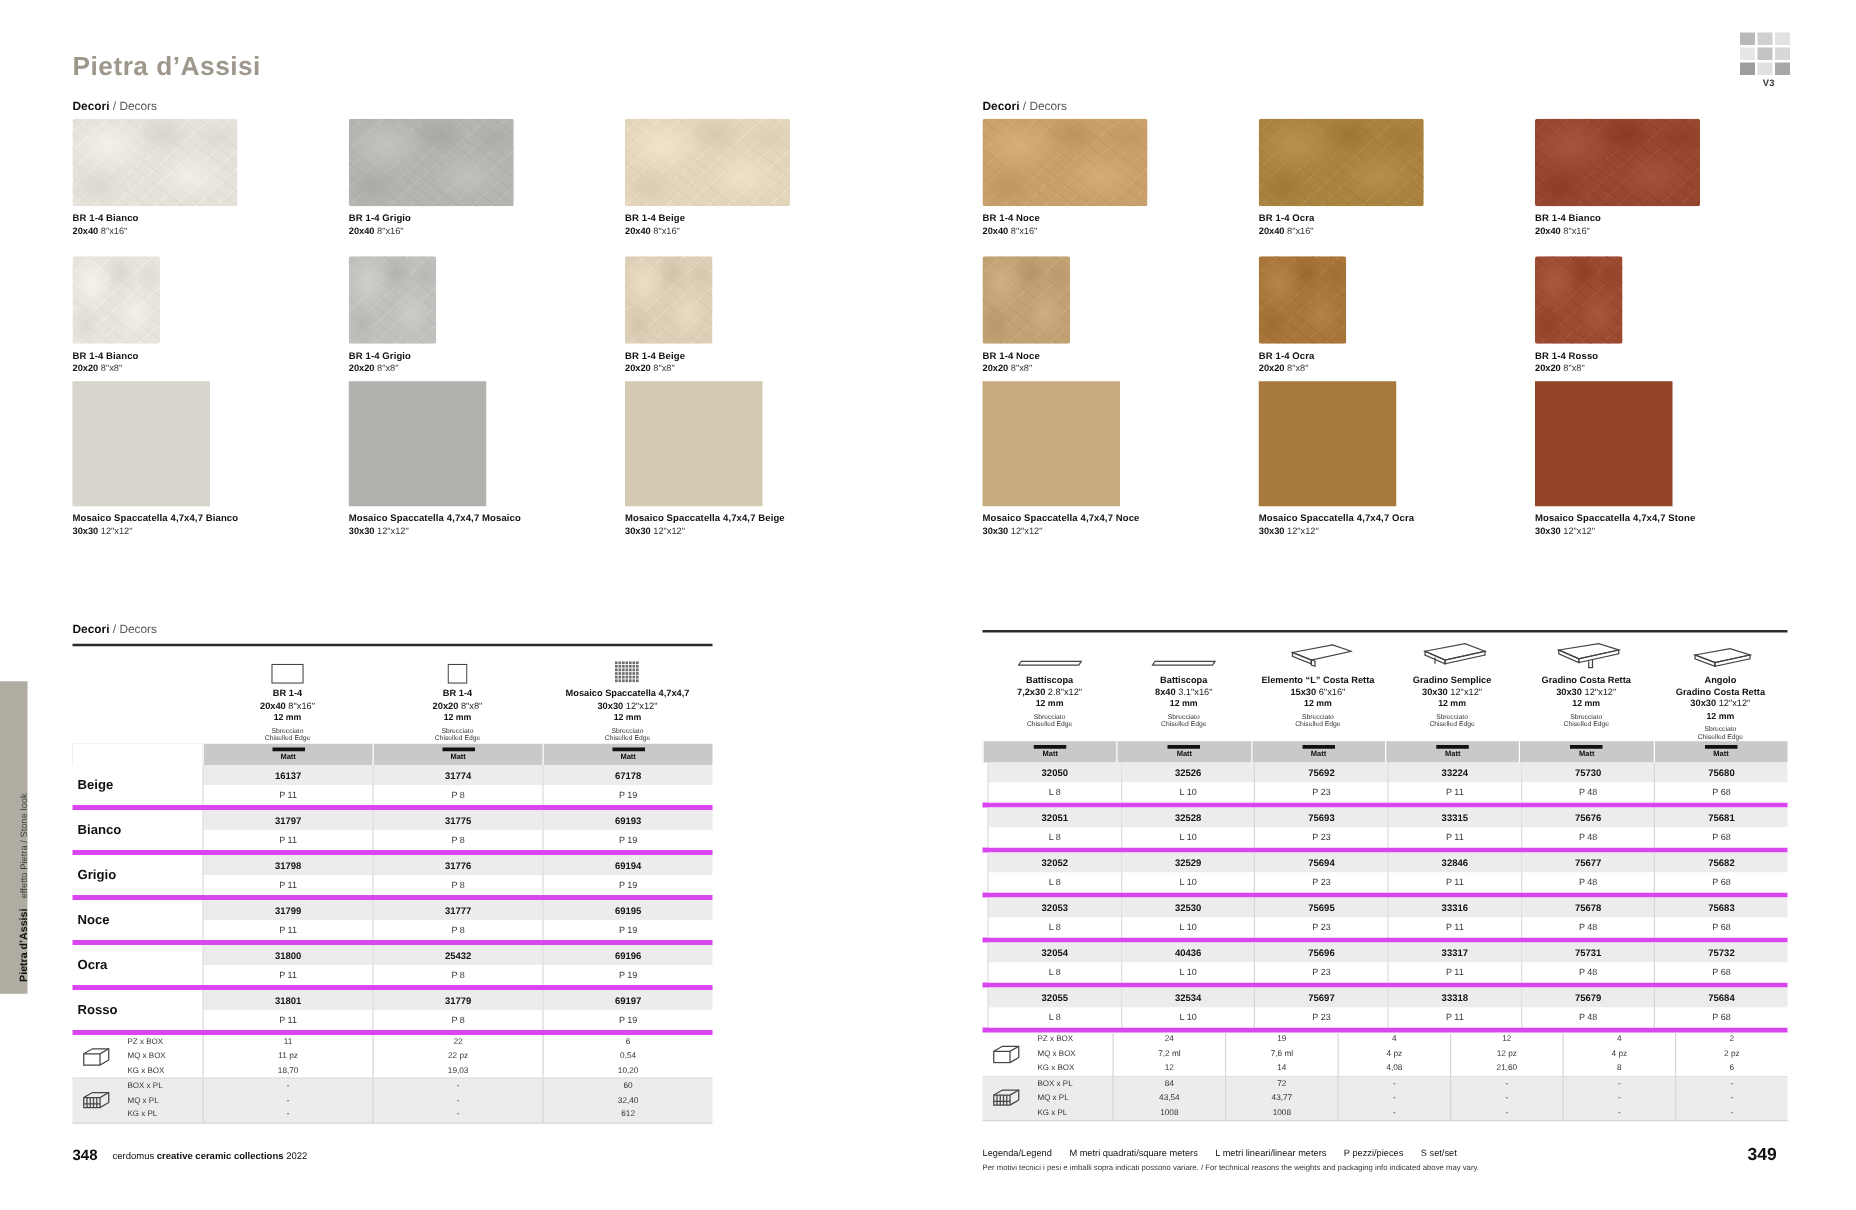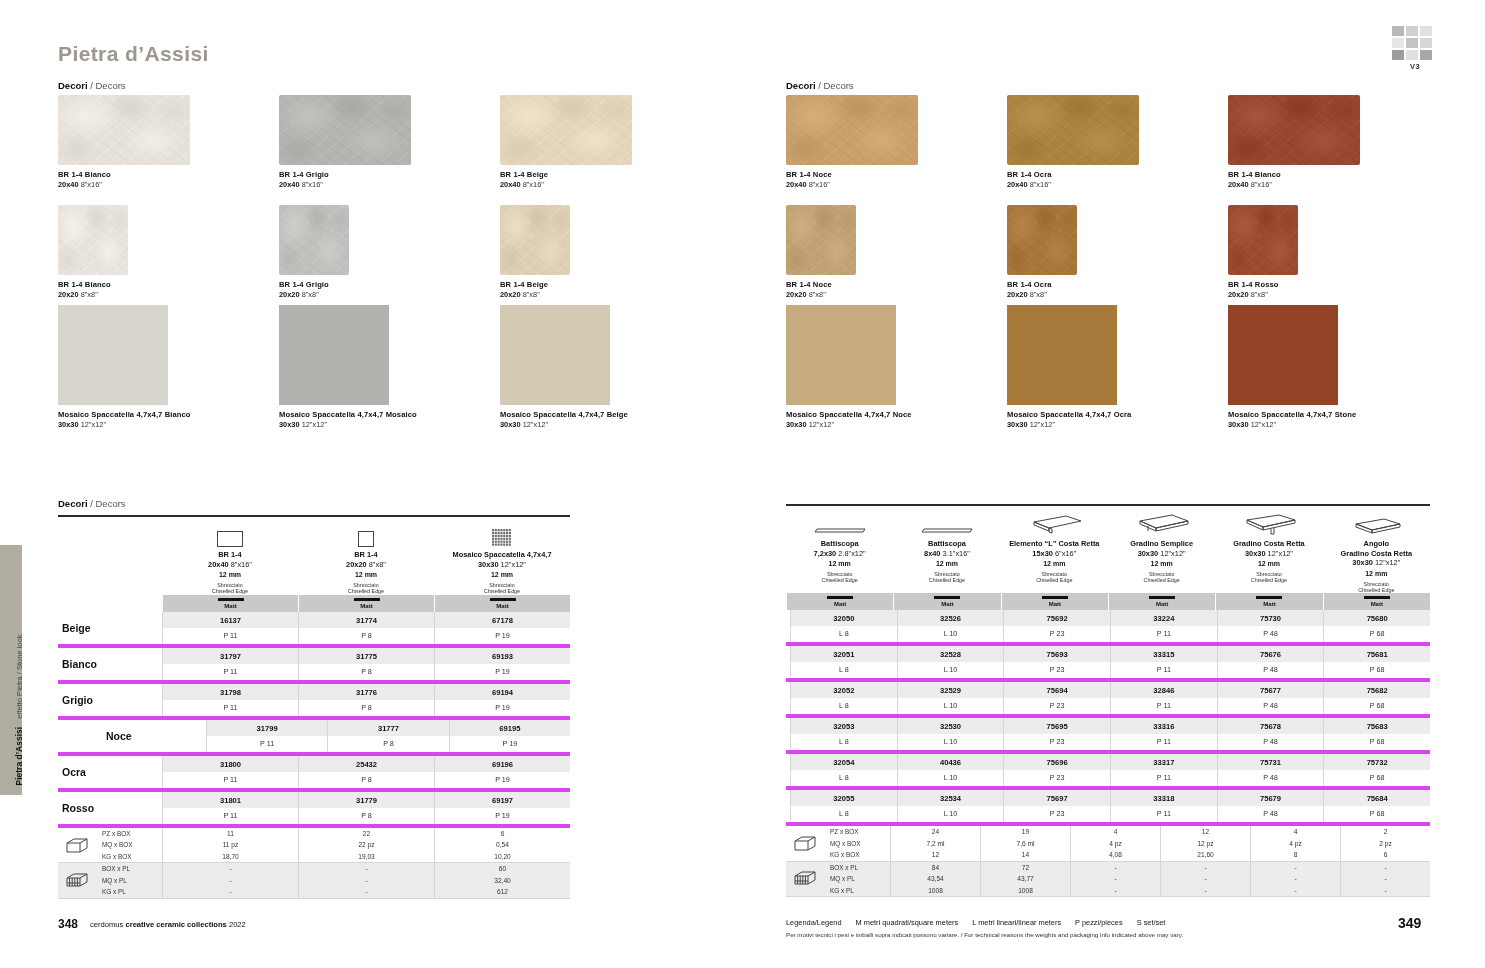--- a/index.html
+++ b/index.html
@@ -678,21 +678,21 @@
               <div class="code">31776</div>
               <div class="unit">P 8</div>
             </div>
             <div class="cell">
               <div class="code">69194</div>
               <div class="unit">P 19</div>
             </div>
           </div>
         </div>
         <div class="trow">
-          <div class="lead" style="flex-basis: 104px; margin-left: 44px;">Noce</div>
+          <div class="lead" style="flex-basis: 104px;">Noce</div>
           <div class="cells">
             <div class="cell">
               <div class="code">31799</div>
               <div class="unit">P 11</div>
             </div>
             <div class="cell">
               <div class="code">31777</div>
               <div class="unit">P 8</div>
             </div>
             <div class="cell">

